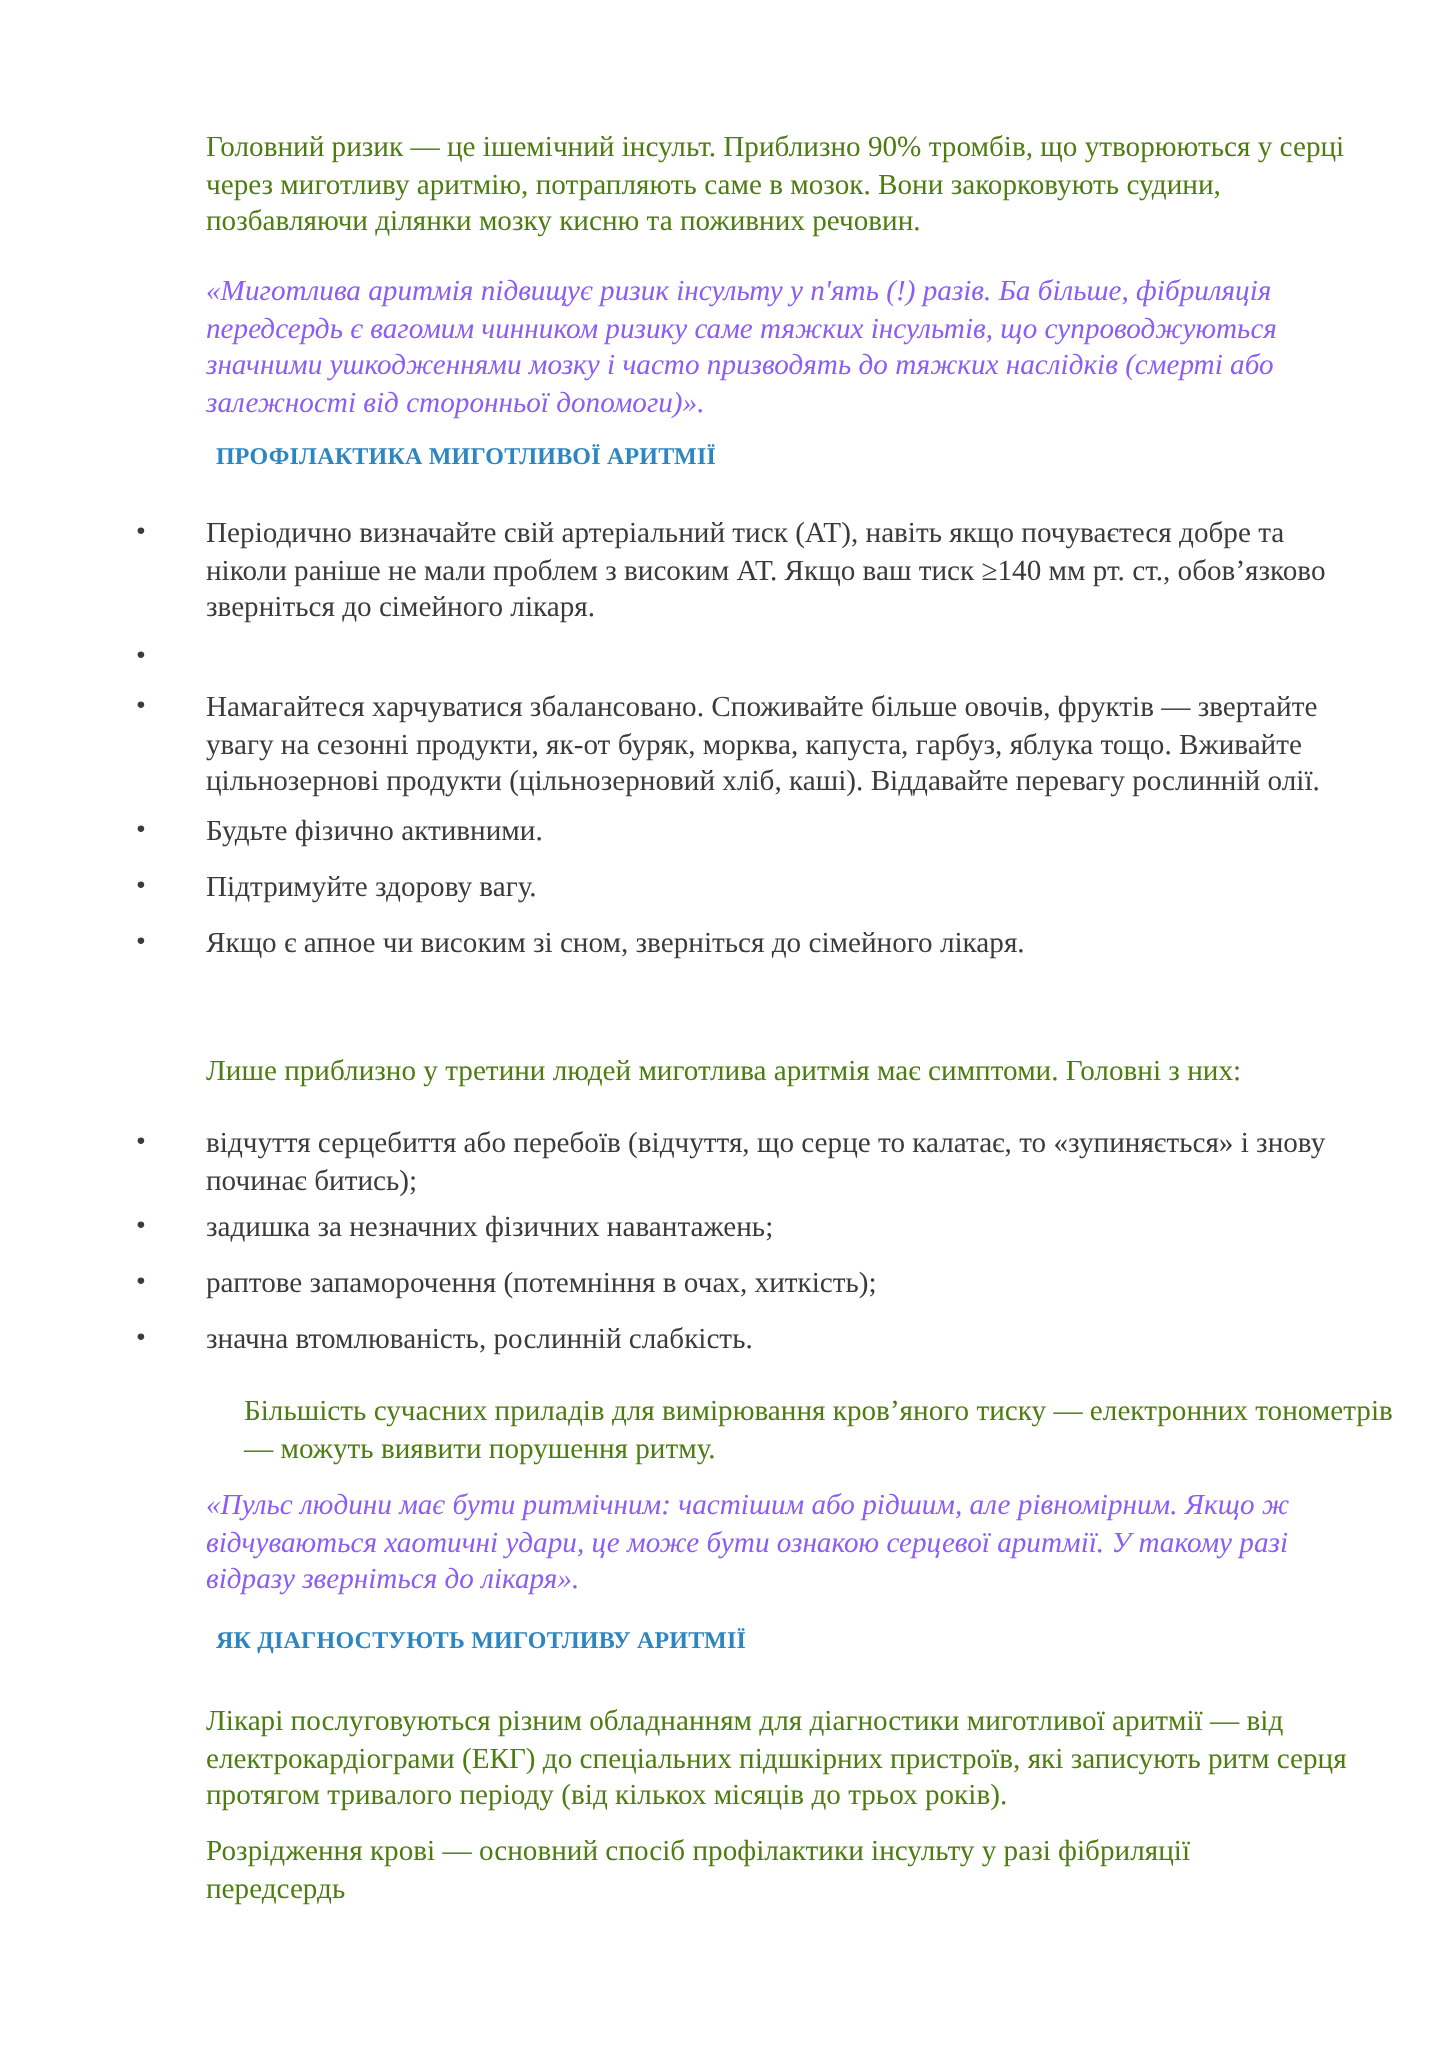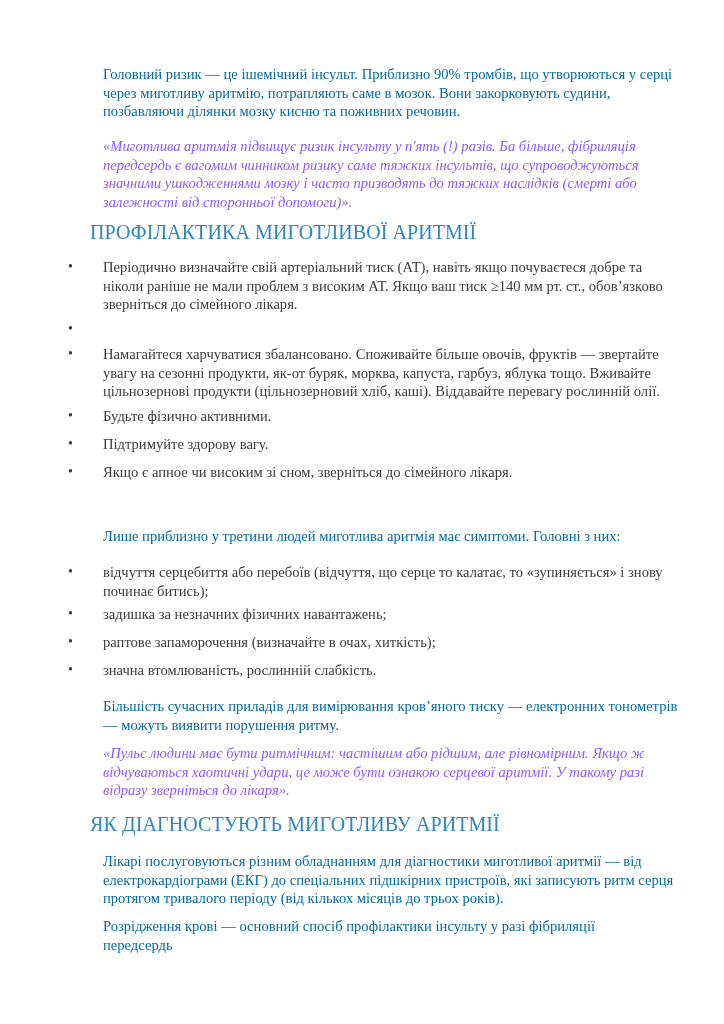--- a/index.html
+++ b/index.html
@@ -1,20 +1,20 @@
 <!DOCTYPE html>
 <html><head>
 <meta charset="utf-8">
 <style>
   html, body { margin: 0; padding: 0; background: #ffffff; }
   body { width: 724px; height: 1024px; overflow: hidden; position: relative; font-family: "Liberation Serif", "DejaVu Serif", serif; color: #3a3a3a; }
   .page { position: absolute; left: 0; top: 0; width: 724px; height: 1024px; }
-  .p { position: absolute; left: 103px; width: 580px; font-size: 14.6px; line-height: 18.6px; color: #0369a1; margin: 0; }
+  .p { position: absolute; left: 103px; width: 580px; font-size: 14.6px; line-height: 18.6px; color: #4d7c0f; margin: 0; }
   .q { font-style: italic; color: #8b5cf6; }
-  .h { position: absolute; left: 90px; font-size: 20px; color: #2e86c1; margin: 0; font-weight: normal; letter-spacing: 0.1px; }
+  .h { position: absolute; left: 108px; font-size: 12px; color: #2e86c1; margin: 0; font-weight: bold; letter-spacing: 0.1px; }
   .li { position: absolute; left: 103px; width: 580px; font-size: 14.6px; line-height: 18.6px; color: #3b3b3b; margin: 0; }
   .bullet { position: absolute; left: -35px; top: 0; color: #3b3b3b; font-size: 14px; }
 </style>
 </head>
 <body>
 
 <div class="page">
 
   <p class="p" style="top:65px;">Головний ризик — це ішемічний інсульт. Приблизно 90% тромбів, що утворюються у серці через миготливу аритмію, потрапляють саме в мозок. Вони закорковують судини, позбавляючи ділянки мозку кисню та поживних речовин.</p>
   <p class="p q" style="top:137px;">«Миготлива аритмія підвищує ризик інсульту у п'ять (!) разів. Ба більше, фібриляція передсердь є вагомим чинником ризику саме тяжких інсультів, що супроводжуються значними ушкодженнями мозку і часто призводять до тяжких наслідків (смерті або залежності від сторонньої допомоги)».</p>
@@ -25,23 +25,23 @@
   <div class="li" style="top:320px;"><span class="bullet">•</span></div>
   <div class="li" style="top:345px;"><span class="bullet">•</span><span>Намагайтеся харчуватися збалансовано. Споживайте більше овочів, фруктів — звертайте увагу на сезонні продукти, як-от буряк, морква, капуста, гарбуз, яблука тощо. Вживайте цільнозернові продукти (цільнозерновий хліб, каші). Віддавайте перевагу рослинній олії.</span></div>
   <div class="li" style="top:407px;"><span class="bullet">•</span><span>Будьте фізично активними.</span></div>
   <div class="li" style="top:435px;"><span class="bullet">•</span><span>Підтримуйте здорову вагу.</span></div>
   <div class="li" style="top:463px;"><span class="bullet">•</span><span>Якщо є апное чи високим зі сном, зверніться до сімейного лікаря.</span></div>
 
   <p class="p" style="top:527px;">Лише приблизно у третини людей миготлива аритмія має симптоми. Головні з них:</p>
 
   <div class="li" style="top:563px;"><span class="bullet">•</span><span>відчуття серцебиття або перебоїв (відчуття, що серце то калатає, то «зупиняється» і знову починає битись);</span></div>
   <div class="li" style="top:605px;"><span class="bullet">•</span><span>задишка за незначних фізичних навантажень;</span></div>
-  <div class="li" style="top:633px;"><span class="bullet">•</span><span>раптове запаморочення (визначайте в очах, хиткість);</span></div>
+  <div class="li" style="top:633px;"><span class="bullet">•</span><span>раптове запаморочення (потемніння в очах, хиткість);</span></div>
   <div class="li" style="top:661px;"><span class="bullet">•</span><span>значна втомлюваність, рослинній слабкість.</span></div>
 
-  <p class="p" style="top:697px;">Більшість сучасних приладів для вимірювання кров’яного тиску — електронних тонометрів — можуть виявити порушення ритму.</p>
+  <p class="p" style="top:697px;margin-left:19px;">Більшість сучасних приладів для вимірювання кров’яного тиску — електронних тонометрів — можуть виявити порушення ритму.</p>
   <p class="p q" style="top:744px;">«Пульс людини має бути ритмічним: частішим або рідшим, але рівномірним. Якщо ж відчуваються хаотичні удари, це може бути ознакою серцевої аритмії. У такому разі відразу зверніться до лікаря».</p>
 
   <h2 class="h" style="top:813px;">ЯК ДІАГНОСТУЮТЬ МИГОТЛИВУ АРИТМІЇ</h2>
   <p class="p" style="top:852px;">Лікарі послуговуються різним обладнанням для діагностики миготливої аритмії — від електрокардіограми (ЕКГ) до спеціальних підшкірних пристроїв, які записують ритм серця протягом тривалого періоду (від кількох місяців до трьох років).</p>
   <p class="p" style="top:917px; width:560px;">Розрідження крові — основний спосіб профілактики інсульту у разі  фібриляції передсердь</p>
 
 </div>
 
 </body></html>

